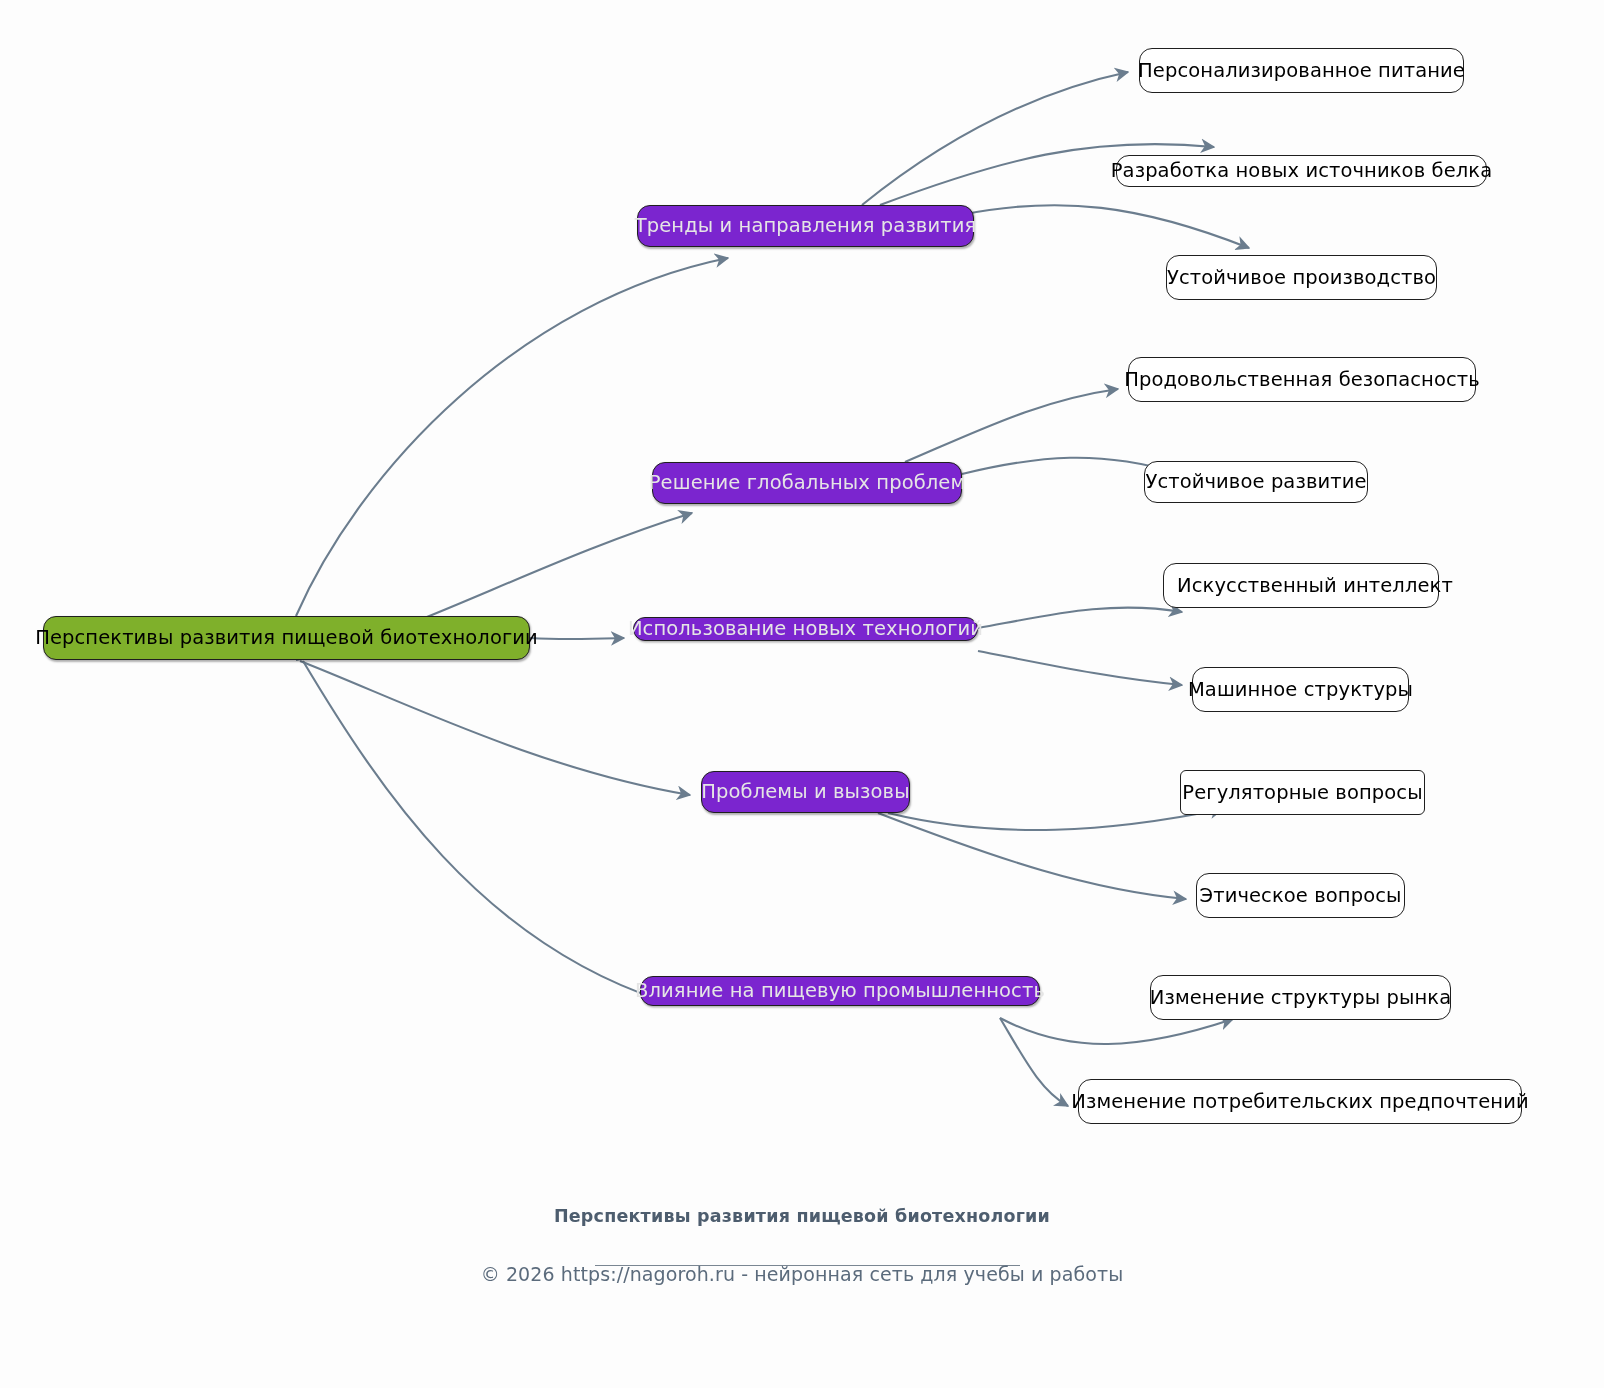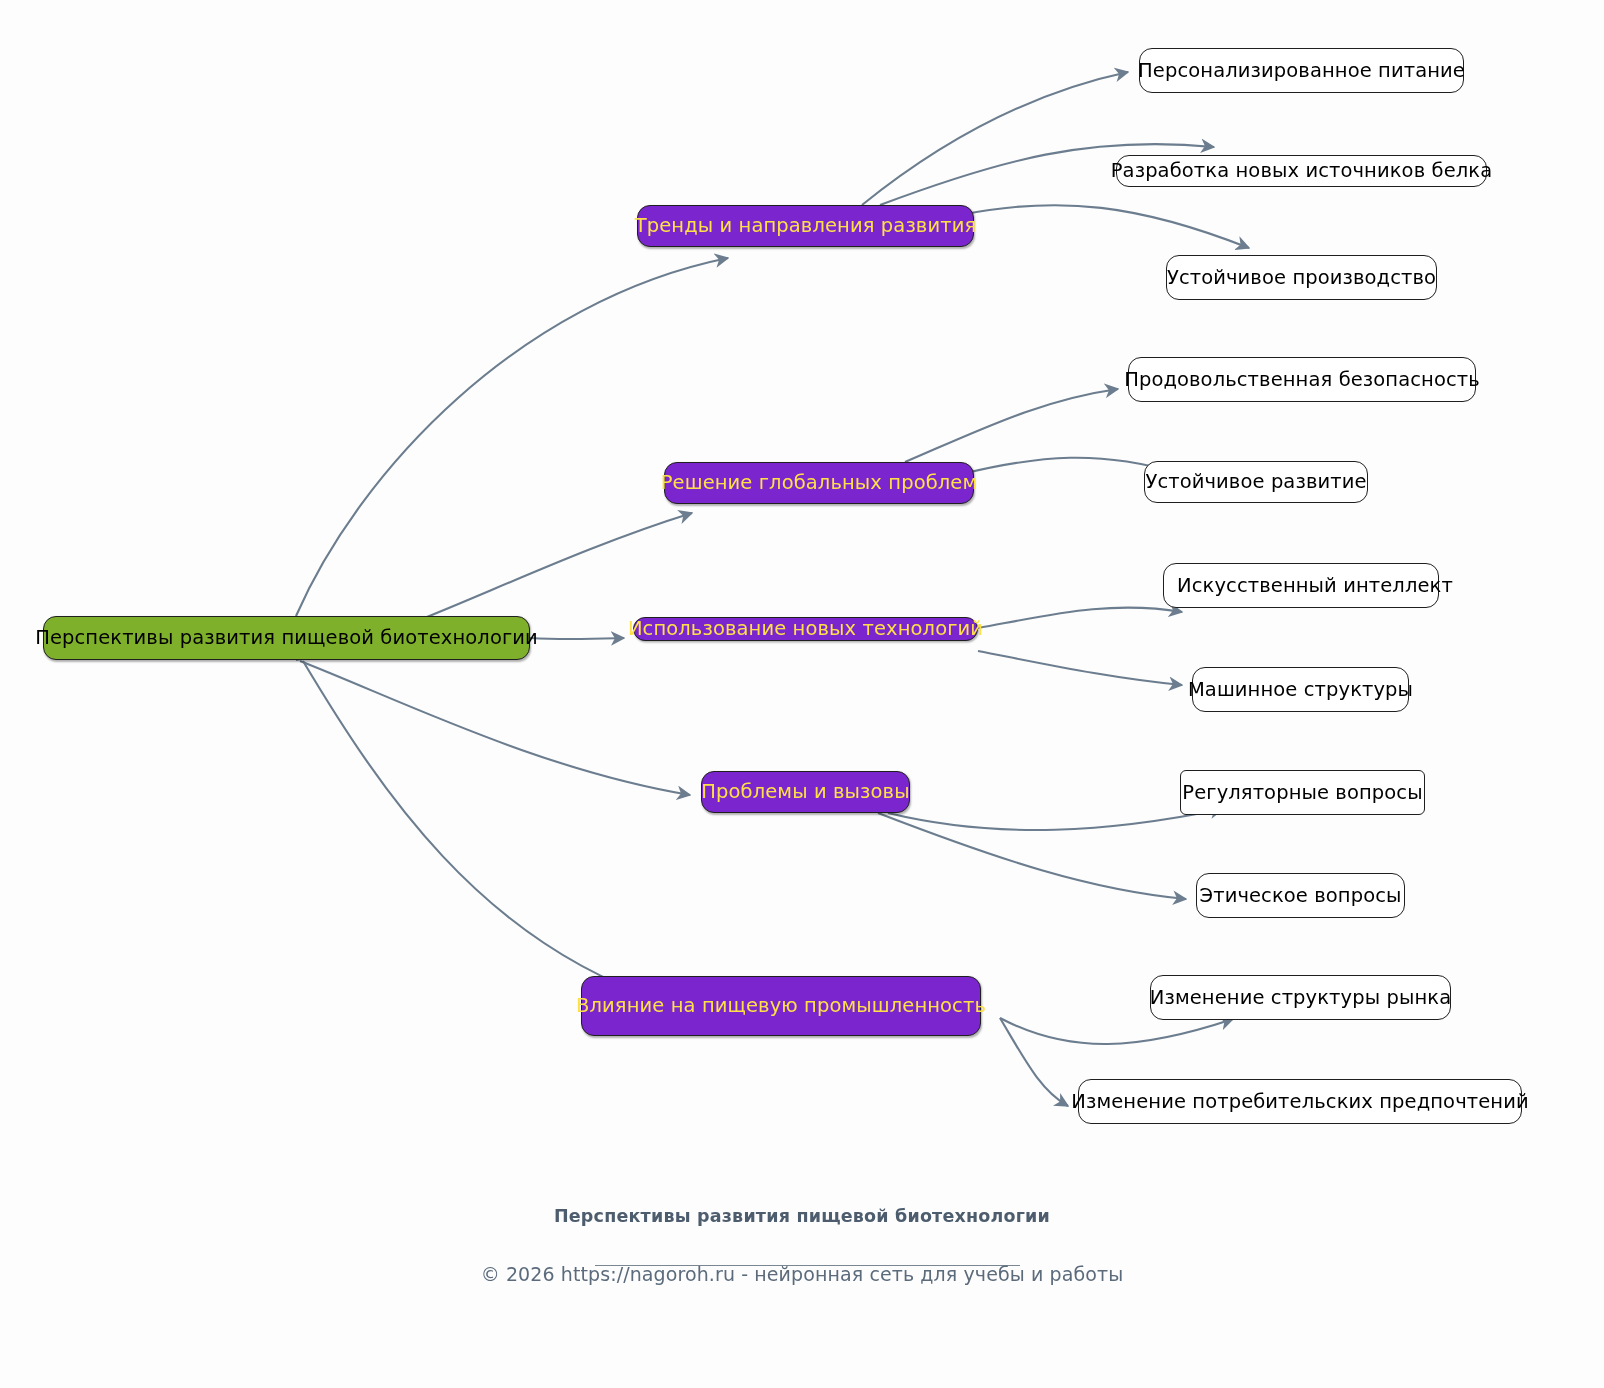--- a/index.html
+++ b/index.html
@@ -37,21 +37,21 @@
   .node-root {
     background: #7fb02b;
     border: 1.6px solid #1f1f1f;
     color: #000000;
     font-size: 19.5px;
     box-shadow: 1px 1.5px 2px rgba(0,0,0,0.30);
   }
   .node-branch {
     background: #7b25cf;
     border: 1.6px solid #1f1f1f;
-    color: #fde047;
+    color: #e5e5e5;
     font-size: 19.5px;
     box-shadow: 1px 1.5px 2px rgba(0,0,0,0.30);
   }
   .node-leaf {
     background: #ffffff;
     border: 1.6px solid #1f1f1f;
     color: #000000;
     font-size: 19.5px;
   }
   .footer-title {
@@ -126,21 +126,21 @@
       </div>
       <div class="node node-leaf" style="left: 1139px; top: 48px; width: 325px; height: 45px;">
         <span>Персонализированное питание</span>
       </div>
       <div class="node node-leaf" style="left: 1116px; top: 155px; width: 371px; height: 32px;">
         <span>Разработка новых источников белка</span>
       </div>
       <div class="node node-leaf" style="left: 1166px; top: 255px; width: 271px; height: 45px;">
         <span>Устойчивое производство</span>
       </div>
-      <div class="node node-branch" style="left: 652px; top: 462px; width: 310px; height: 42px; margin-left: 12px;">
+      <div class="node node-branch" style="left: 652px; top: 462px; width: 310px; height: 42px;">
         <span>Решение глобальных проблем</span>
       </div>
       <div class="node node-leaf" style="left: 1128px; top: 357px; width: 348px; height: 45px;">
         <span>Продовольственная безопасность</span>
       </div>
       <div class="node node-leaf" style="left: 1144px; top: 461px; width: 224px; height: 42px;">
         <span>Устойчивое развитие</span>
       </div>
       <div class="node node-branch" style="left: 633px; top: 617px; width: 345px; height: 24px;">
         <span>Использование новых технологий</span>
@@ -153,21 +153,21 @@
       </div>
       <div class="node node-branch" style="left: 701px; top: 771px; width: 209px; height: 42px;">
         <span>Проблемы и вызовы</span>
       </div>
       <div class="node node-leaf" style="left: 1180px; top: 770px; width: 245px; height: 45px; border-radius: 6px;">
         <span>Регуляторные вопросы</span>
       </div>
       <div class="node node-leaf" style="left: 1196px; top: 873px; width: 209px; height: 45px;">
         <span>Этическое вопросы</span>
       </div>
-      <div class="node node-branch" style="left: 581px; top: 976px; width: 400px; height: 60px;">
+      <div class="node node-branch" style="left: 640px; top: 976px; width: 400px; height: 30px;">
         <span>Влияние на пищевую промышленность</span>
       </div>
       <div class="node node-leaf" style="left: 1150px; top: 975px; width: 301px; height: 45px;">
         <span>Изменение структуры рынка</span>
       </div>
       <div class="node node-leaf" style="left: 1078px; top: 1079px; width: 444px; height: 45px;">
         <span>Изменение потребительских предпочтений</span>
       </div>
     </div>
 

